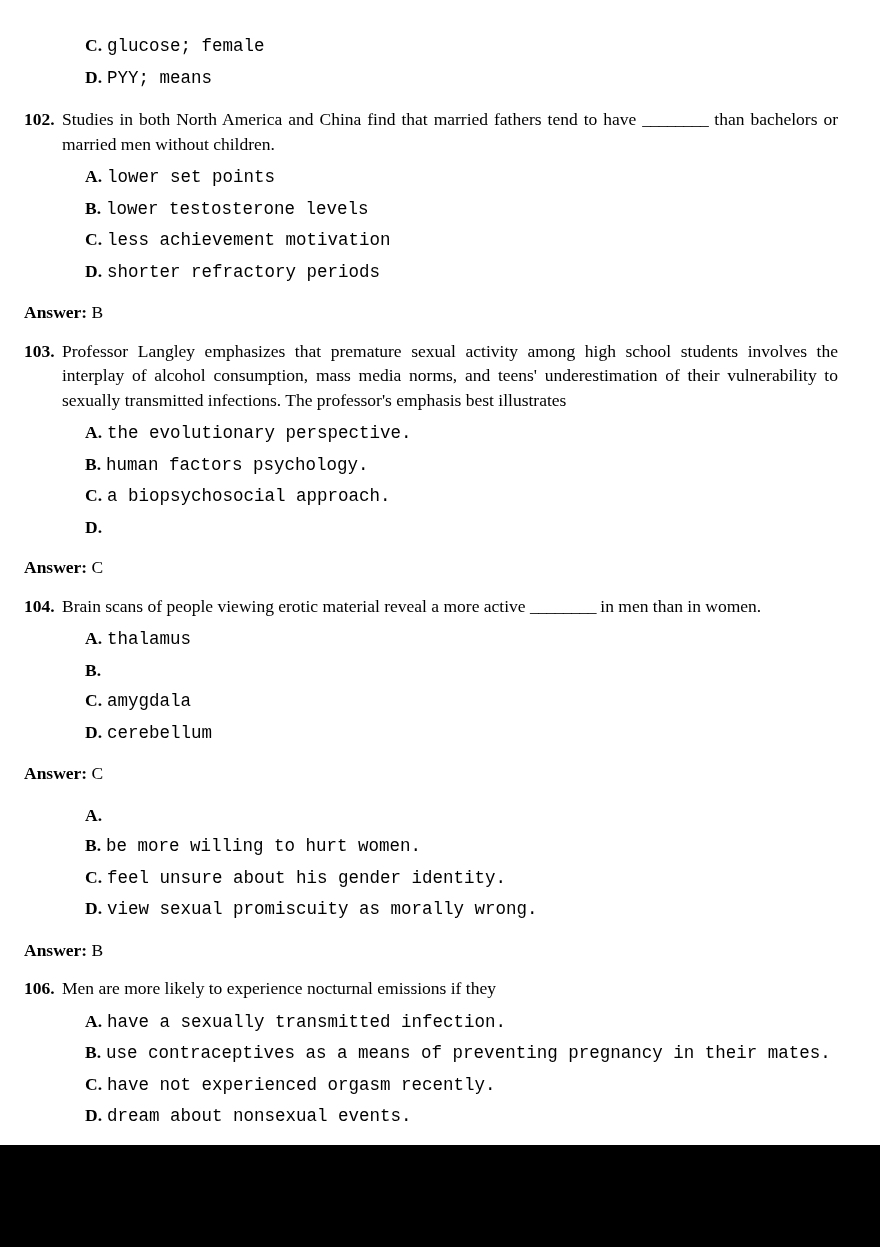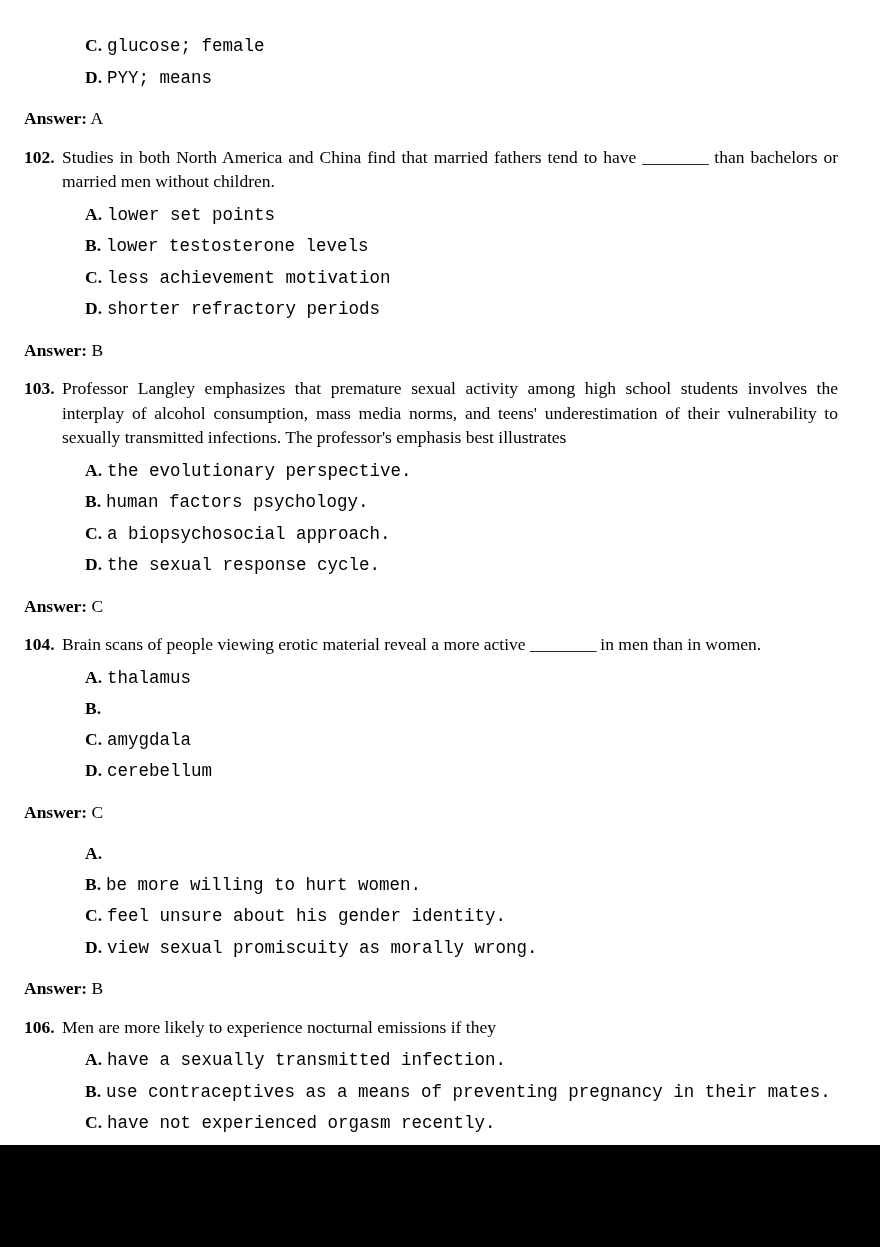--- a/index.html
+++ b/index.html
@@ -116,24 +116,20 @@
 
     <div class="option-row">
       <span class="option-letter">C.</span>
       <span class="option-text">glucose; female</span>
     </div>
     <div class="option-row">
       <span class="option-letter">D.</span>
       <span class="option-text">PYY; means</span>
     </div>
 
-    <div class="answer-line">
-      <span class="answer-label">Answer:</span>
-      <span class="answer-value">A</span>
-    </div>
 
     <div class="question">
       <div class="question-head">
         <span class="question-number">102.</span>
         <span class="question-text"><span>Studies in both North America and China find that married fathers tend to have </span><span class="blank">________</span><span> than bachelors or married men without children.</span></span>
       </div>
       <div class="options">
         <div class="option-row">
           <span class="option-letter">A.</span>
           <span class="option-text">lower set points</span>
@@ -170,21 +166,20 @@
         <div class="option-row">
           <span class="option-letter">B.</span>
           <span class="option-text">human factors psychology.</span>
         </div>
         <div class="option-row">
           <span class="option-letter">C.</span>
           <span class="option-text">a biopsychosocial approach.</span>
         </div>
         <div class="option-row">
           <span class="option-letter">D.</span>
-          <span class="option-text">the sexual response cycle.</span>
         </div>
       </div>
       <div class="answer-line">
         <span class="answer-label">Answer:</span>
         <span class="answer-value">C</span>
       </div>
     </div>
 
     <div class="question">
       <div class="question-head">

